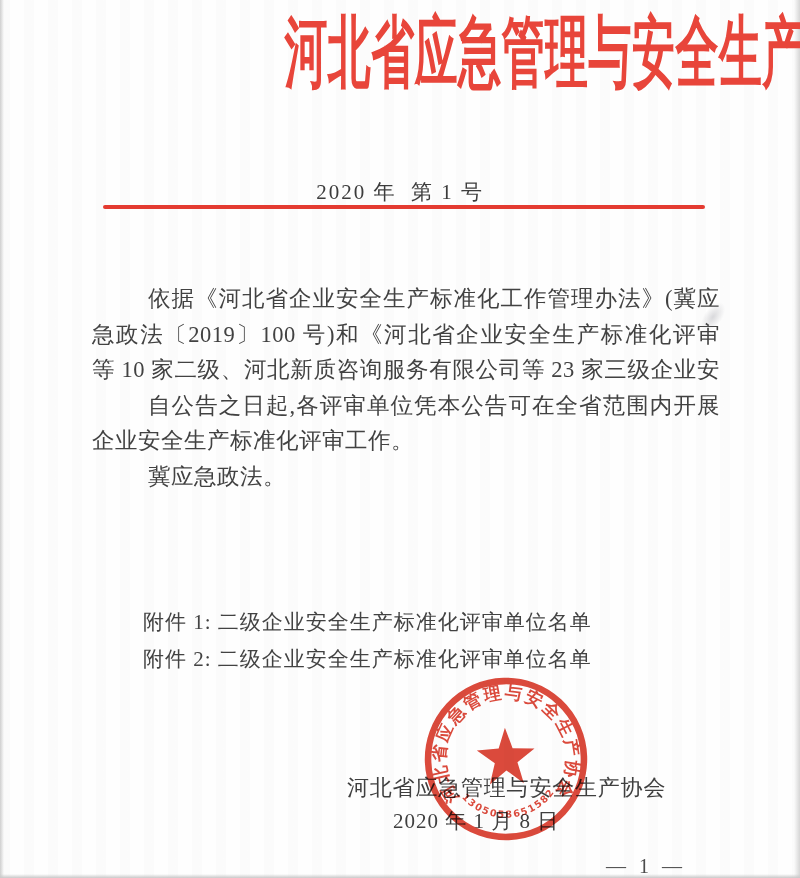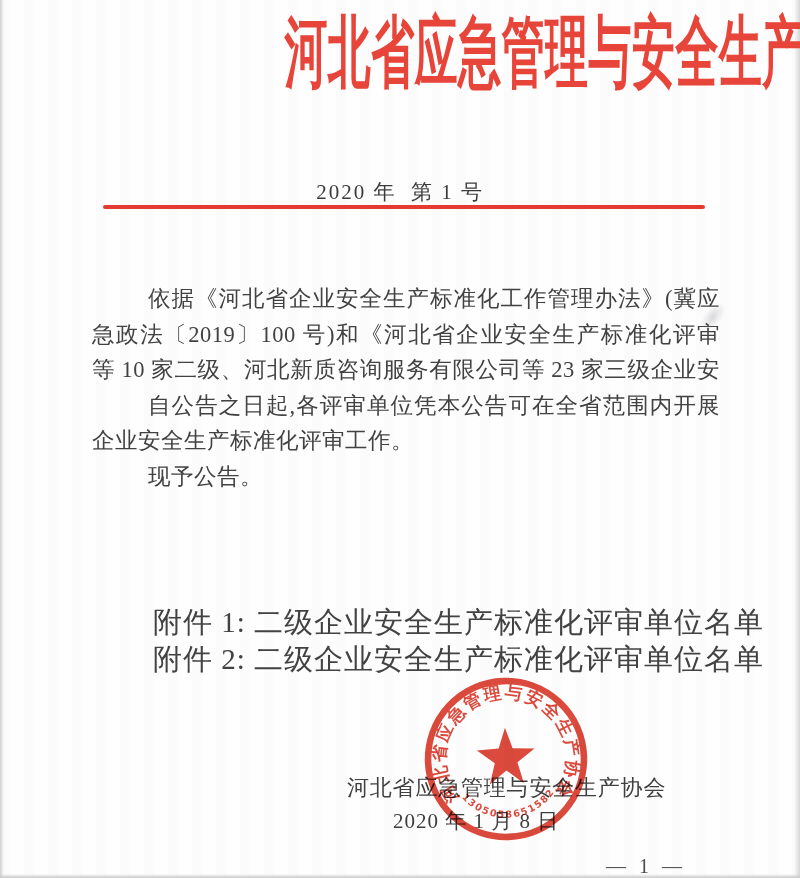--- a/index.html
+++ b/index.html
@@ -47,22 +47,22 @@
   .bodyline{
     width:628px;
     text-align:justify;
     text-align-last:justify;
     letter-spacing:0.5px;
     white-space:nowrap;
   }
   .bodyline.indent{text-indent:56px;}
   .bodyline.parend{text-align-last:left;white-space:normal;}
   .attachments{
-    position:absolute;top:604px;left:153px;
-    font-size:29px;line-height:36.5px;color:#424242;
+    position:absolute;top:604px;left:143px;
+    font-size:21px;line-height:36.5px;color:#424242;
     letter-spacing:1px;
   }
   .signature{
     position:absolute;top:773px;left:347px;
     font-size:22px;letter-spacing:0.8px;color:#3f3f3f;white-space:nowrap;
   }
   .sign-date{
     position:absolute;top:807px;left:393px;
     font-size:21px;color:#3f3f3f;white-space:pre;letter-spacing:1px;
   }
@@ -98,21 +98,21 @@
   <div class="doc-number">2020 年  第 1 号</div>
 
   <div class="red-rule"></div>
 
   <div class="body-block">
     <div class="bodyline indent">依据《河北省企业安全生产标准化工作管理办法》(冀应</div>
     <div class="bodyline">急政法〔2019〕100 号)和《河北省企业安全生产标准化评审</div>
     <div class="bodyline">等 10 家二级、河北新质咨询服务有限公司等 23 家三级企业安</div>
     <div class="bodyline indent">自公告之日起,各评审单位凭本公告可在全省范围内开展</div>
     <div class="bodyline parend">企业安全生产标准化评审工作。</div>
-    <div class="bodyline parend indent">现予公告。</div>
+    <div class="bodyline parend indent">冀应急政法。</div>
   </div>
 
   <div class="attachments">
     <div>附件 1: 二级企业安全生产标准化评审单位名单</div>
     <div>附件 2: 二级企业安全生产标准化评审单位名单</div>
   </div>
 
   <div class="smudge"></div>
 
   <div class="signature">河北省应急管理与安全生产协会</div>

